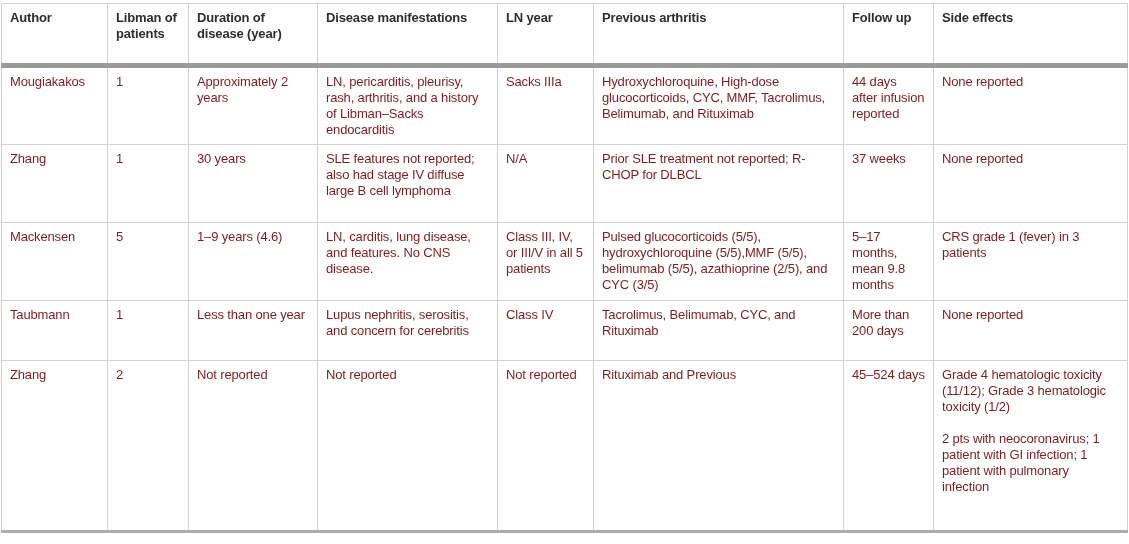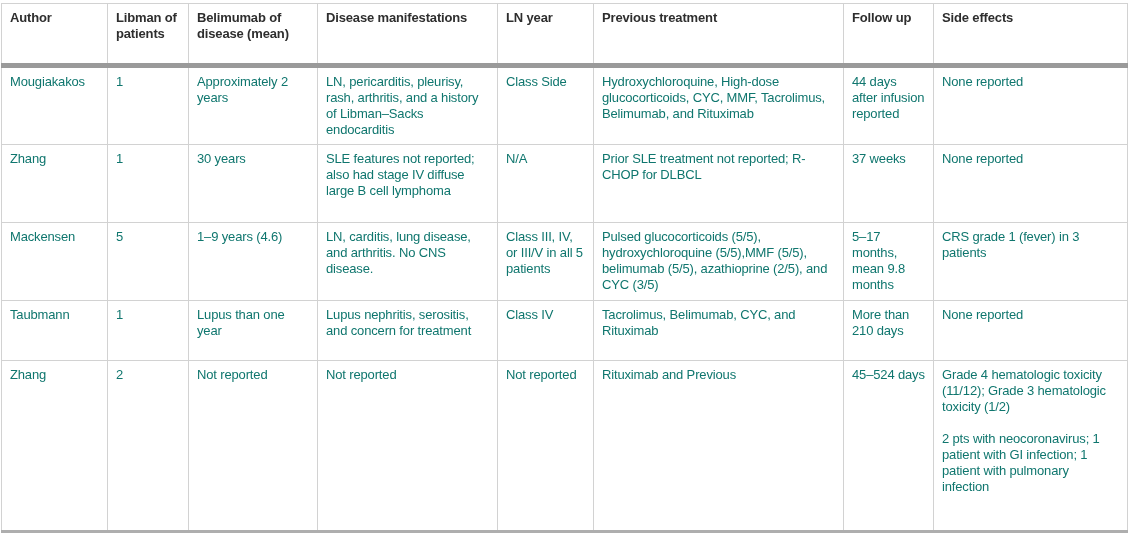--- a/index.html
+++ b/index.html
@@ -18,21 +18,21 @@
     width: 1126px;
     border: 1px solid #cfcfcf;
     border-bottom: 3px solid #aeaeae;
     background: #ffffff;
   }
   th, td {
     border: 1px solid #d2d2d2;
     vertical-align: top;
     text-align: left;
     padding: 6px 8px 4px 8px;
-    color: #0f766e;
+    color: #7f1d1d;
     font-size: 13px;
     line-height: 16px;
     letter-spacing: -0.15px;
     overflow: hidden;
   }
   thead th {
     font-weight: bold;
     border-bottom: 5px solid #9a9a9a;
     color: #2e2e2e;
   }
@@ -62,44 +62,44 @@
       <col style="width:180px">
       <col style="width:96px">
       <col style="width:250px">
       <col style="width:90px">
       <col style="width:194px">
     </colgroup>
     <thead>
       <tr>
         <th>Author</th>
         <th>Libman of patients</th>
-        <th>Belimumab of disease (mean)</th>
+        <th>Duration of disease (year)</th>
         <th>Disease manifestations</th>
         <th>LN year</th>
-        <th>Previous treatment</th>
+        <th>Previous arthritis</th>
         <th>Follow up</th>
         <th>Side effects</th>
       </tr>
     </thead>
     <tbody>
         <tr>
           <td>
             <p>Mougiakakos</p>
           </td>
           <td>
             <p>1</p>
           </td>
           <td>
             <p>Approximately 2 years</p>
           </td>
           <td>
             <p>LN, pericarditis, pleurisy, rash, arthritis, and a history of Libman–Sacks endocarditis</p>
           </td>
           <td>
-            <p>Class Side</p>
+            <p>Sacks IIIa</p>
           </td>
           <td>
             <p>Hydroxychloroquine, High-dose glucocorticoids, CYC, MMF, Tacrolimus, Belimumab, and Rituximab</p>
           </td>
           <td>
             <p>44 days after infusion reported</p>
           </td>
           <td>
             <p>None reported</p>
           </td>
@@ -134,21 +134,21 @@
           <td>
             <p>Mackensen</p>
           </td>
           <td>
             <p>5</p>
           </td>
           <td>
             <p>1–9 years (4.6)</p>
           </td>
           <td>
-            <p>LN, carditis, lung disease, and arthritis. No CNS disease.</p>
+            <p>LN, carditis, lung disease, and features. No CNS disease.</p>
           </td>
           <td>
             <p>Class III, IV, or III/V in all 5 patients</p>
           </td>
           <td>
             <p>Pulsed glucocorticoids (5/5), hydroxychloroquine (5/5),MMF (5/5), belimumab (5/5), azathioprine (2/5), and CYC (3/5)</p>
           </td>
           <td>
             <p>5–17 months, mean 9.8 months</p>
           </td>
@@ -157,33 +157,33 @@
           </td>
         </tr>
         <tr>
           <td>
             <p>Taubmann</p>
           </td>
           <td>
             <p>1</p>
           </td>
           <td>
-            <p>Lupus than one year</p>
-          </td>
-          <td>
-            <p>Lupus nephritis, serositis, and concern for treatment</p>
+            <p>Less than one year</p>
+          </td>
+          <td>
+            <p>Lupus nephritis, serositis, and concern for cerebritis</p>
           </td>
           <td>
             <p>Class IV</p>
           </td>
           <td>
             <p>Tacrolimus, Belimumab, CYC, and Rituximab</p>
           </td>
           <td>
-            <p>More than 210 days</p>
+            <p>More than 200 days</p>
           </td>
           <td>
             <p>None reported</p>
           </td>
         </tr>
         <tr>
           <td>
             <p>Zhang</p>
           </td>
           <td>

